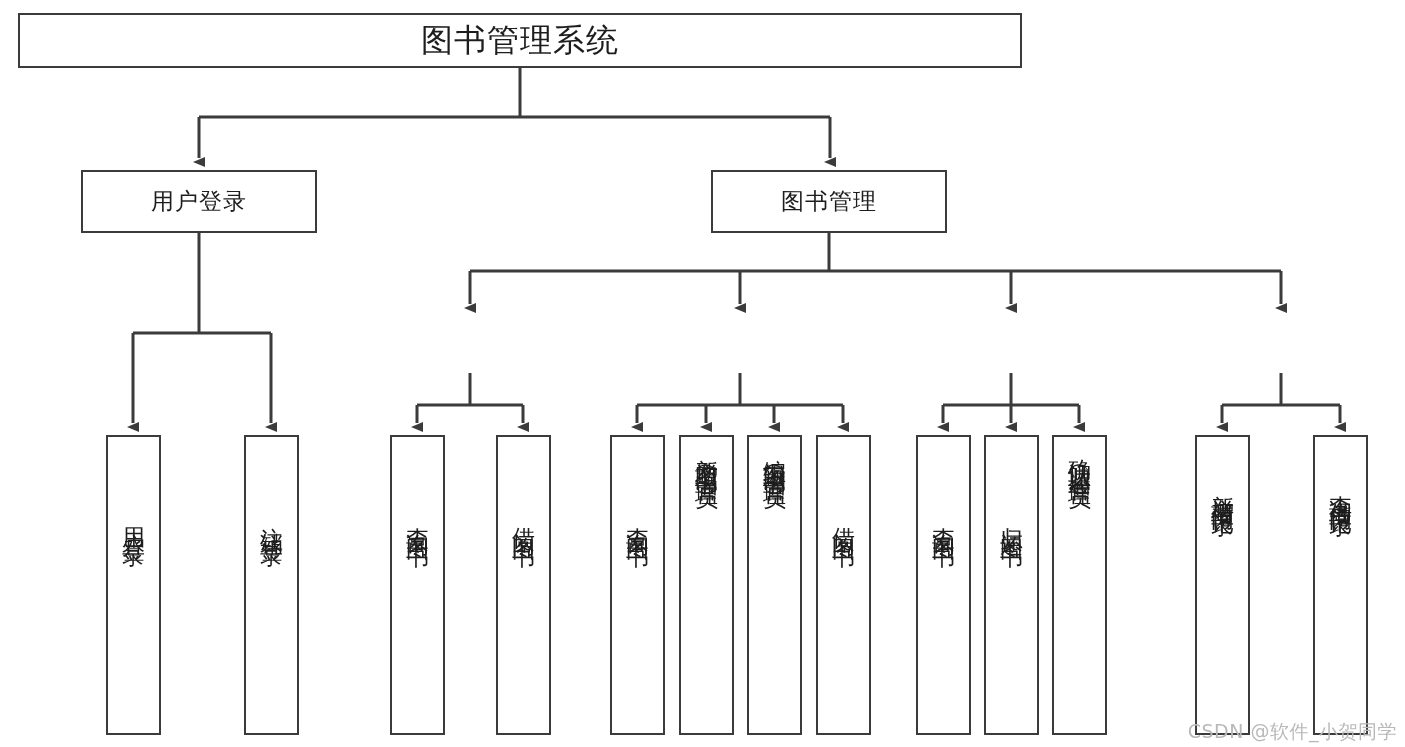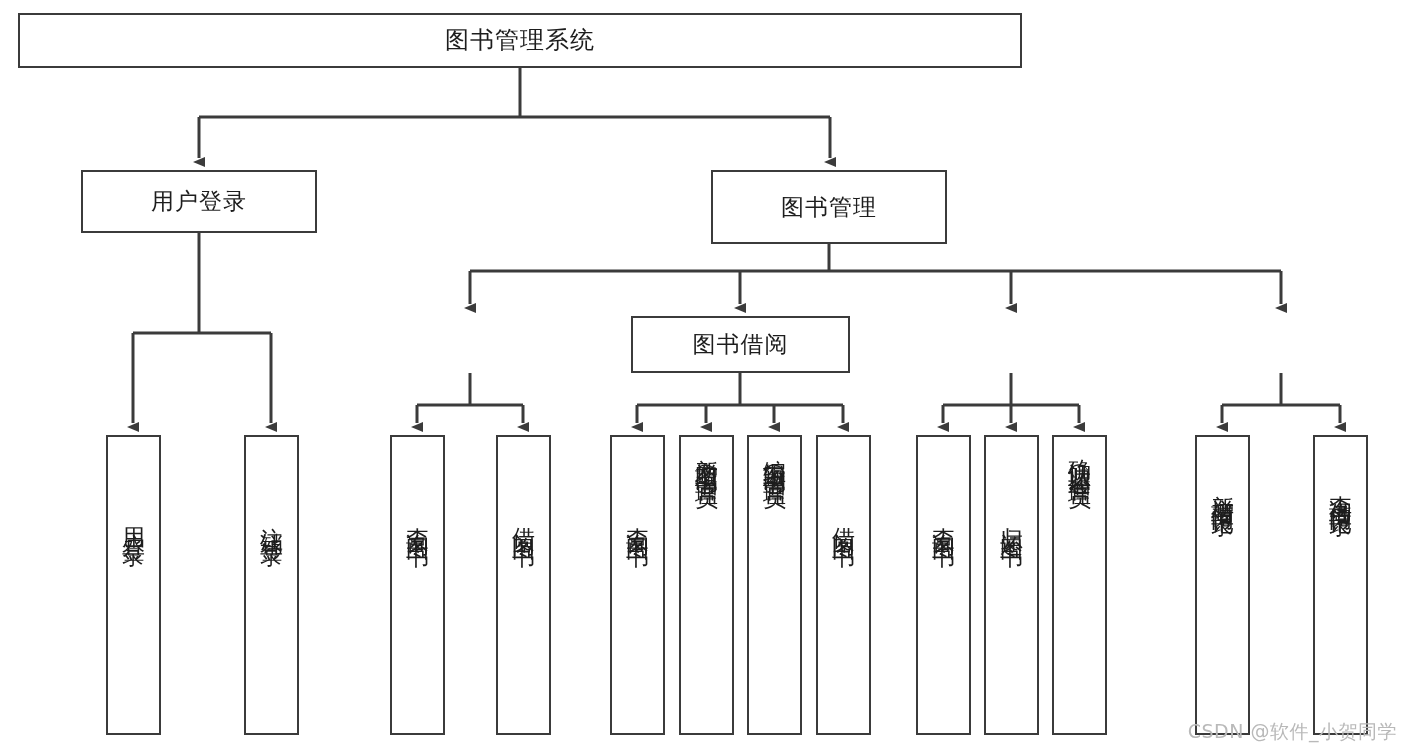--- a/index.html
+++ b/index.html
@@ -37,21 +37,21 @@
   .node .label{
     display:block;
     text-align:center;
     white-space:pre-line;
   }
   
   .node.horizontal .label{
     font-size:23px;
     letter-spacing:1px;
   }
-  .node.root .label{font-size:24px;}
+  .node.root .label{font-size:32px;}
   
   .node.vertical{
     align-items:flex-start;
     justify-content:center;
     padding-top:6px;
   }
   .node.vertical .label{
     writing-mode:vertical-rl;
     text-orientation:upright;
     font-size:23px;
@@ -129,27 +129,24 @@
     </g>
   </svg>
 
   <div class="node horizontal root" style="left:18px;top:13px;width:1004px;height:55px;">
     <span class="label">图书管理系统</span>
   </div>
 
   <div class="node horizontal" style="left:81px;top:170px;width:236px;height:63px;">
     <span class="label">用户登录</span>
   </div>
-  <div class="node horizontal" style="left:711px;top:170px;width:236px;height:74px;">
+  <div class="node horizontal" style="left:711px;top:170px;width:236px;height:63px;">
     <span class="label">图书管理</span>
   </div>
 
-  <div class="node horizontal" style="left:631px;top:316px;width:219px;height:57px;">
-    <span class="label">图书借阅</span>
-  </div>
 
   <div class="node vertical mid" style="left:106px;top:435px;width:55px;height:300px;padding-top:72px;">
     <span class="label">用户登录</span>
   </div>
   <div class="node vertical mid" style="left:244px;top:435px;width:55px;height:300px;padding-top:72px;">
     <span class="label">注销登录</span>
   </div>
 
   <div class="node vertical mid" style="left:390px;top:435px;width:55px;height:300px;padding-top:72px;">
     <span class="label">查询图书</span>

